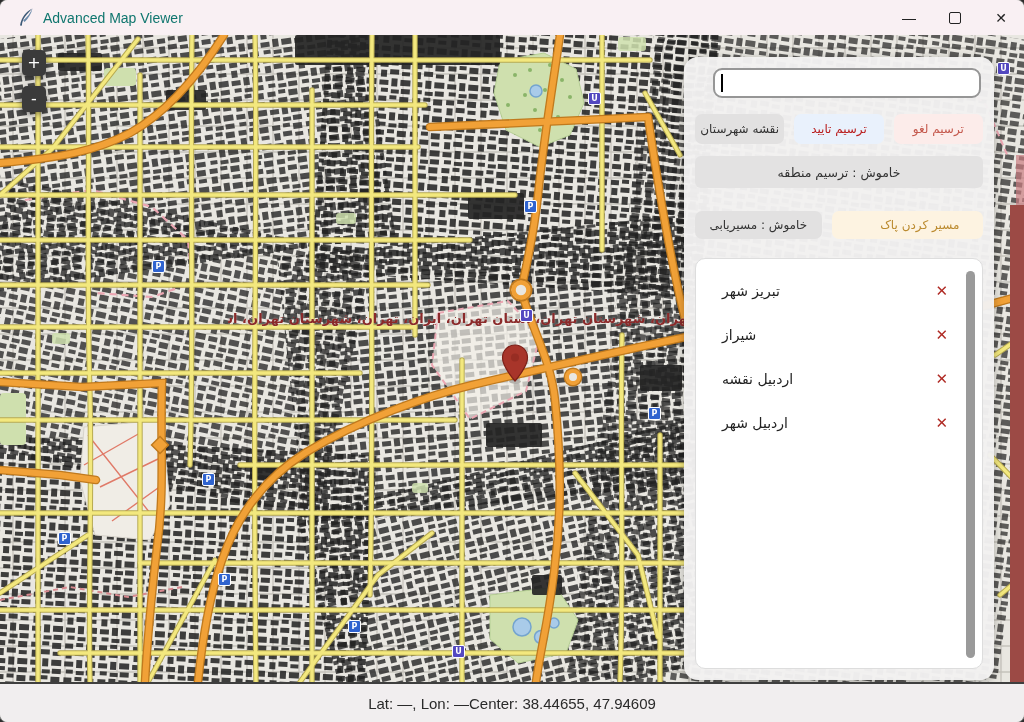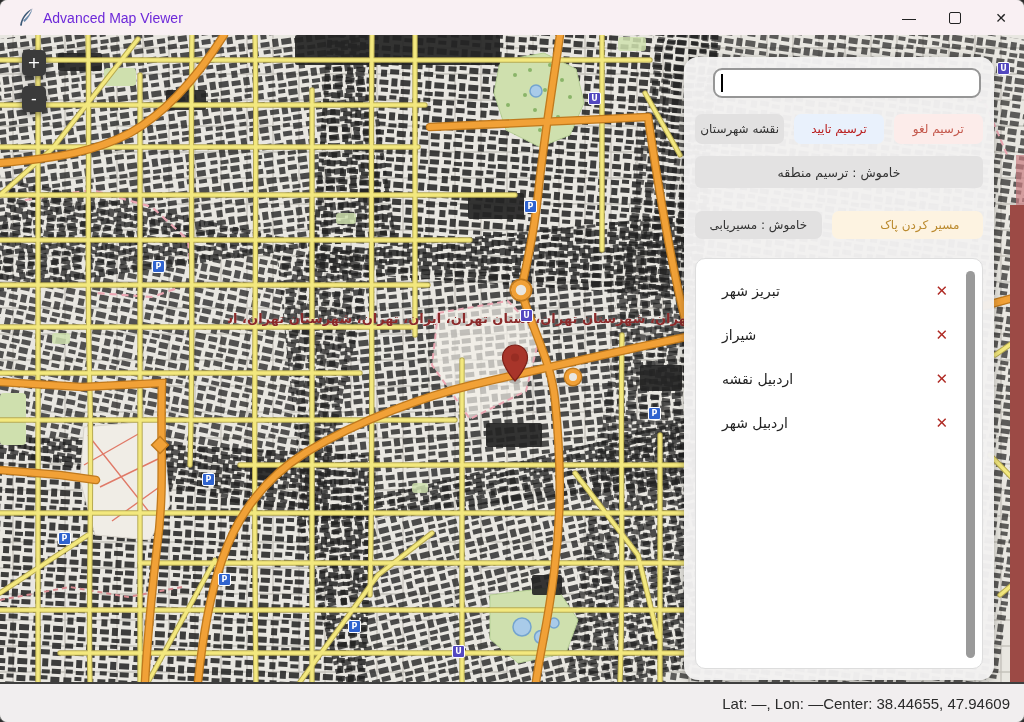--- a/index.html
+++ b/index.html
@@ -2,21 +2,21 @@
 <html><head>
 <meta charset="utf-8">
 <style>
   html,body{margin:0;padding:0;background:#2b2b2b;}
   .window{position:relative;width:1024px;height:722px;border-radius:8px;overflow:hidden;
           background:#e9e7e1;font-family:"Liberation Sans",sans-serif;box-shadow:0 0 0 1px #777;}
   
   .titlebar{position:absolute;left:0;top:0;width:100%;height:35px;background:#f9f0f3;
             display:flex;align-items:center;z-index:30;}
   .titlebar .app-icon{margin:0 9px 0 19px;display:flex;align-items:center;}
-  .titlebar .title{font-size:14px;color:#6d28d9;}
+  .titlebar .title{font-size:14px;color:#0f766e;}
   .win-controls{margin-left:auto;display:flex;height:100%;}
   .win-btn{width:46px;height:100%;display:flex;align-items:center;justify-content:center;
            color:#222;font-size:13px;cursor:default;}
   .win-btn.max span{display:block;width:10px;height:10px;border:1.2px solid #222;border-radius:2px;}
   .win-btn.min{font-size:14px;}
   .win-btn.close{font-size:14px;}
   
   .map-area{position:absolute;left:0;top:35px;width:1024px;height:647px;overflow:hidden;background:#e9e7e1;}
   .map-svg{position:absolute;left:0;top:0;}
   .map-red-label{position:absolute;left:228px;top:276px;width:464px;height:19px;overflow:hidden;
@@ -59,21 +59,21 @@
   .places{position:relative;margin-top:19px;flex:1;background:#fff;border:1px solid #ddd;
           border-radius:10px;padding:10px 0;box-sizing:border-box;overflow:hidden;}
   .place-row{height:44px;display:flex;align-items:center;padding:0 34px 0 26px;cursor:default;}
   .pname{direction:rtl;font-family:"DejaVu Sans",sans-serif;font-size:14px;color:#222;text-align:center;}
   .pdel{margin-left:auto;color:#b02b25;font-size:15px;font-weight:bold;cursor:pointer;
         font-family:"DejaVu Sans",sans-serif;}
   .vscroll{position:absolute;right:7px;top:12px;bottom:10px;width:9px;border-radius:5px;background:#9a9a9a;}
   
   .statusbar{position:absolute;left:0;bottom:0;width:100%;height:40px;background:#f1eeef;
              border-top:2px solid #3f3f3f;box-sizing:border-box;display:flex;align-items:center;
-             justify-content:flex-end;padding:0 14px;font-size:15px;color:#2a2a2a;z-index:20;}
+             justify-content:center;padding:0 14px;font-size:15px;color:#2a2a2a;z-index:20;}
 </style>
 </head>
 <body>
 
 <div class="window">
 
   <div class="titlebar">
     <span class="app-icon">
       <svg width="15" height="20" viewBox="0 0 15 20">
         <path d="M13.5,0.5 C7,3.5 2.5,9 1,17.5 L2.8,17.8 C3.2,14 4.2,11 6.2,8.5 C8.6,5.4 11,3 13.5,0.5 Z" fill="#3d5a77"></path>

